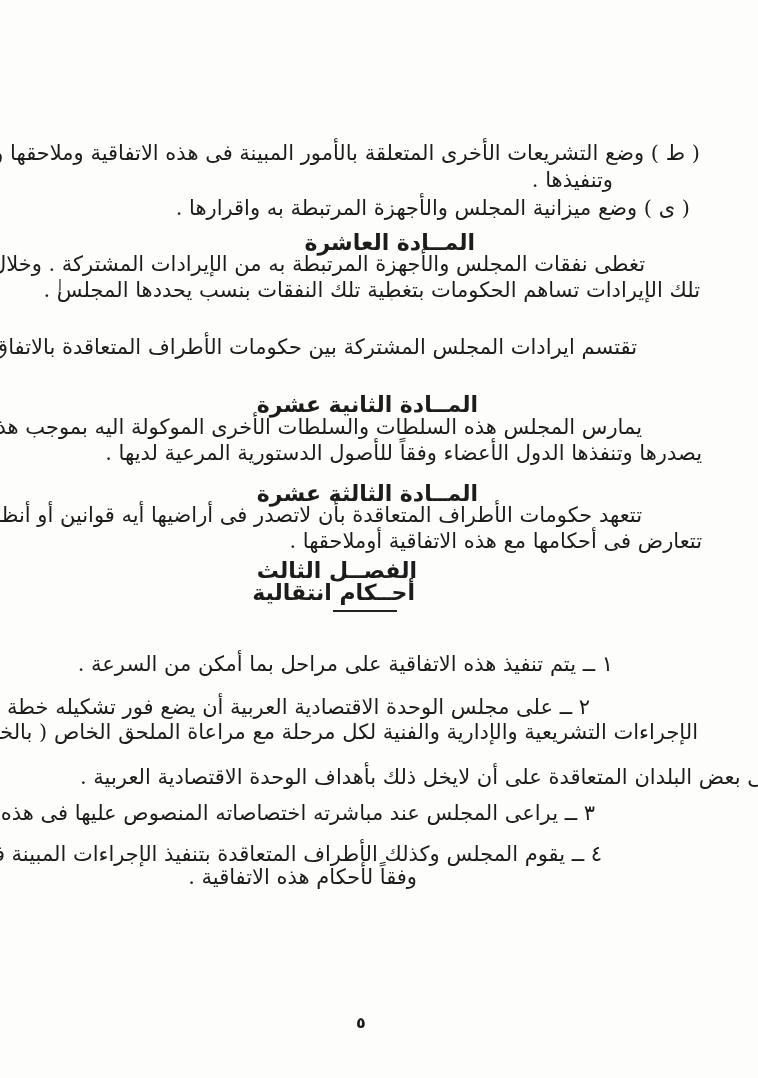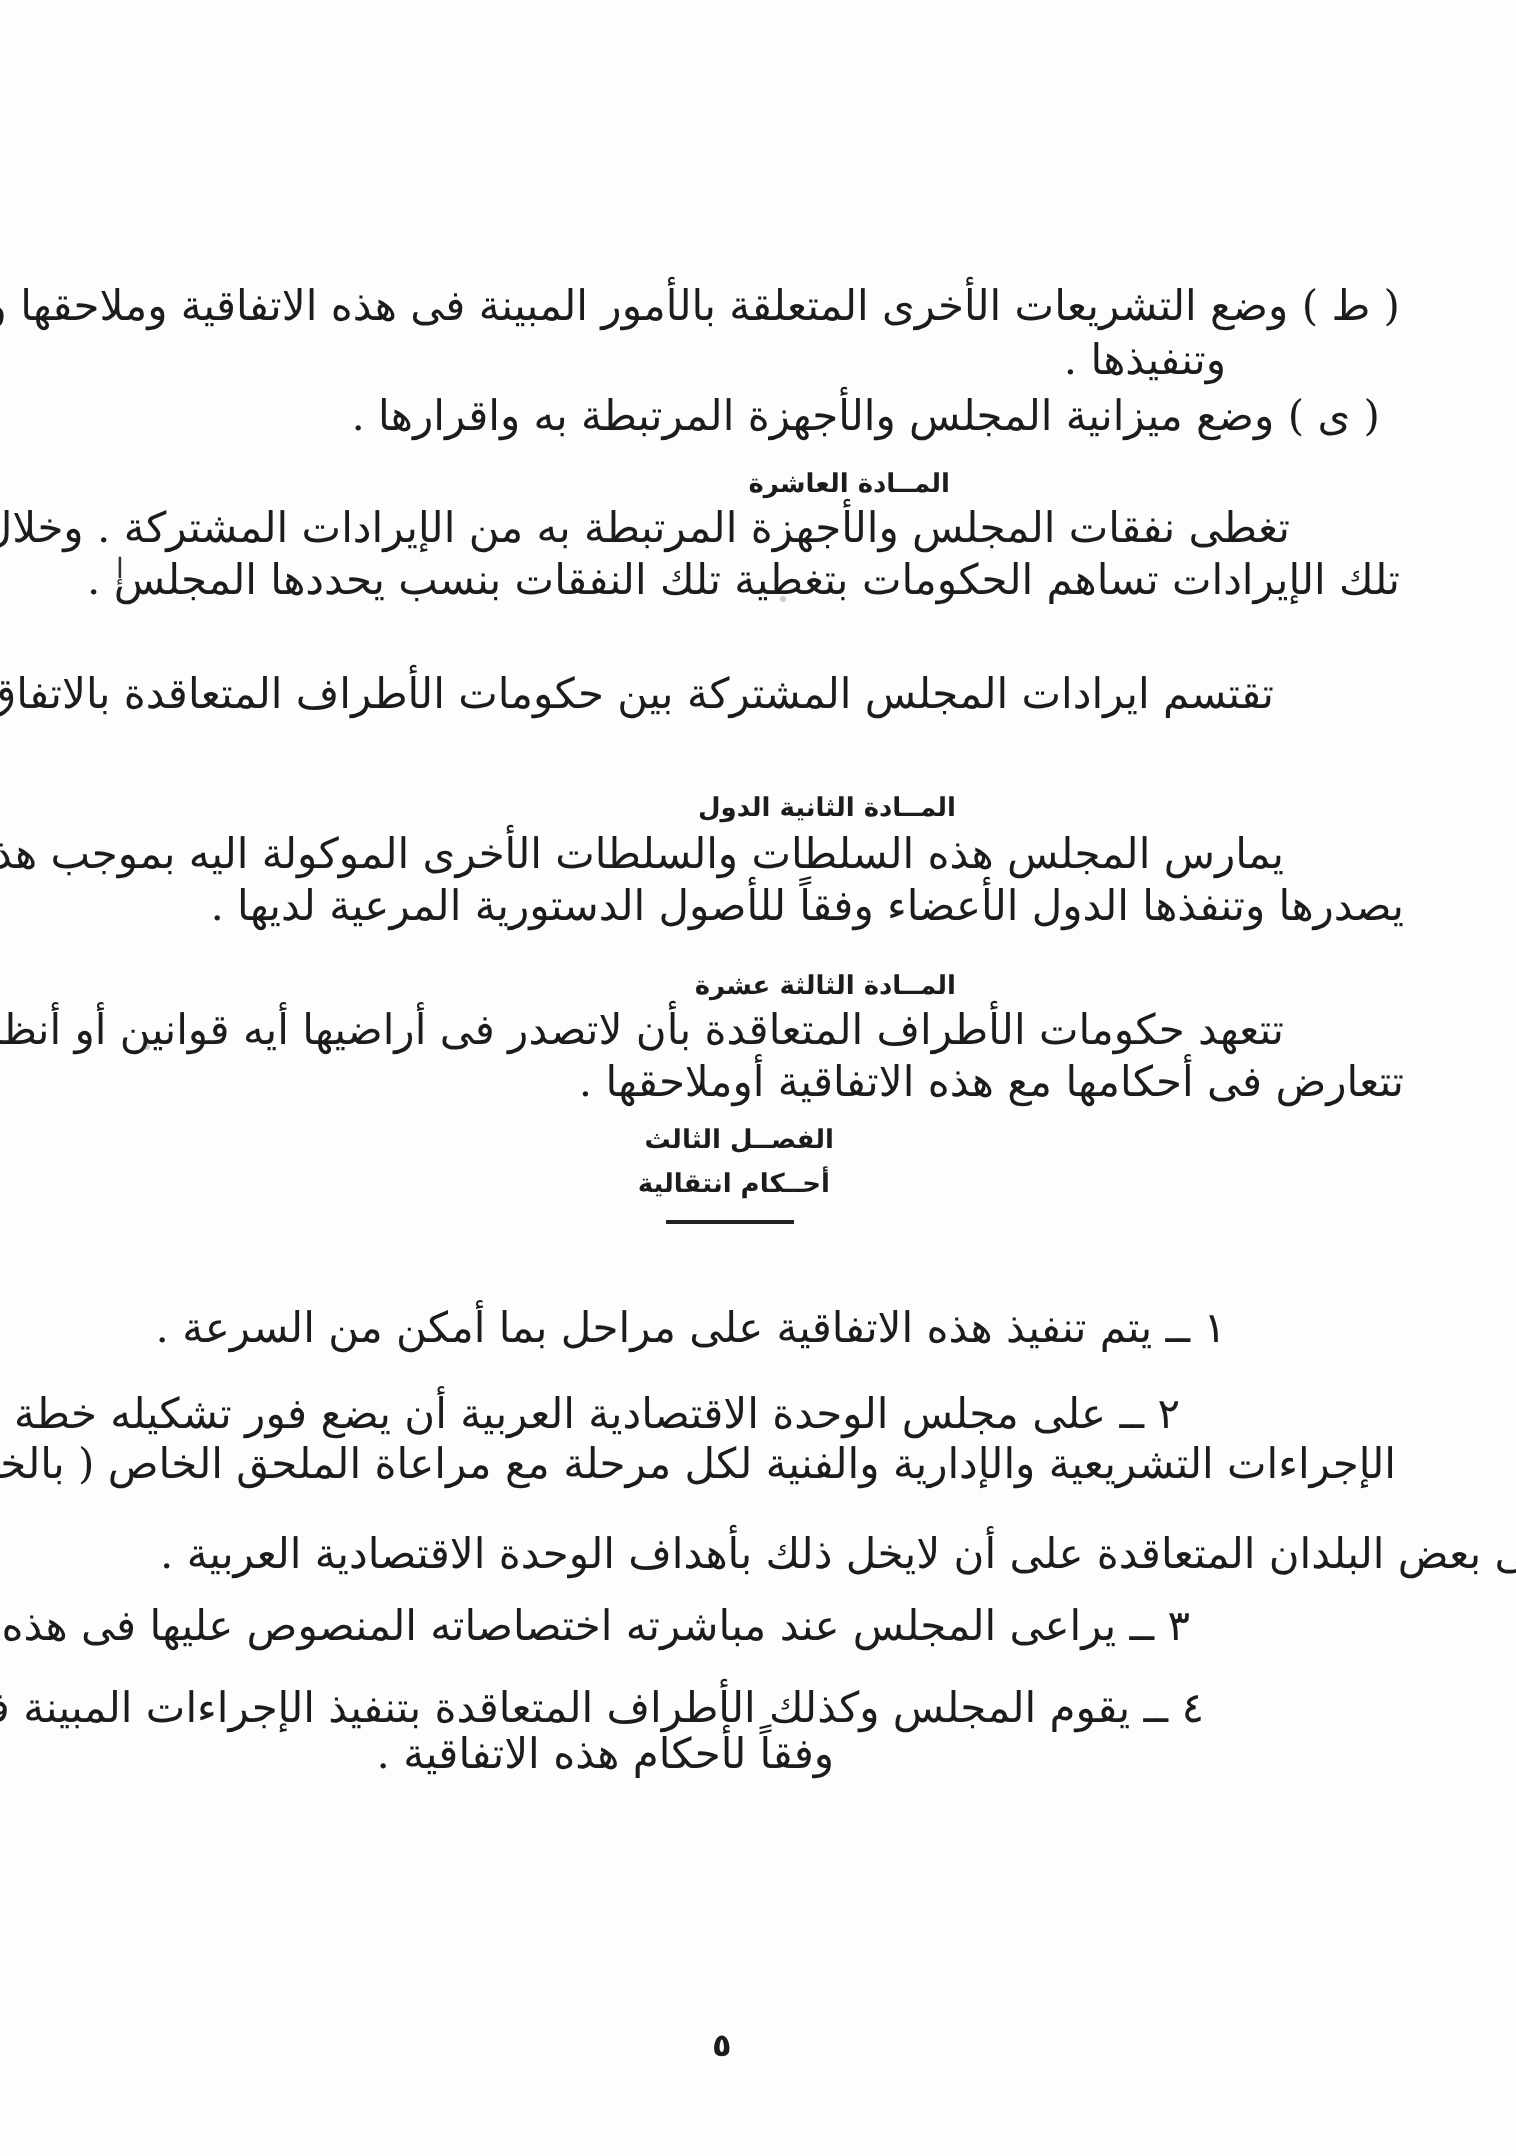--- a/index.html
+++ b/index.html
@@ -21,21 +21,21 @@
     white-space: nowrap;
     direction: rtl;
     unicode-bidi: embed;
     font-size: 21px;
     line-height: 23px;
     color: #1c1c1c;
     letter-spacing: 0.2px;
   }
   .hd {
     font-weight: bold;
-    font-size: 13px;
+    font-size: 22px;
   }
   .rule {
     position: absolute;
     height: 2px;
     background: #222;
   }
   .stray {
     position: absolute;
     font-size: 14px;
     color: #333;
@@ -65,21 +65,21 @@
 
   <div class="ln" style="top:197px; right:68px">( ى ) وضع ميزانية المجلس والأجهزة المرتبطة به واقرارها .</div>
 
   <div class="ln hd" style="top:231px; right:283px">المــادة العاشرة</div>
   <div class="ln" style="top:253px; right:113px">تغطى نفقات المجلس والأجهزة المرتبطة به من الإيرادات المشتركة . وخلال الفترة التى تسبق تحقيق</div>
   <div class="ln" style="top:279px; right:58px">تلك الإيرادات تساهم الحكومات بتغطية تلك النفقات بنسب يحددها المجلس .</div>
   <div class="stray" style="top:277px; left:58px">إ</div>
 
   <div class="ln" style="top:336px; right:121px">تقتسم ايرادات المجلس المشتركة بين حكومات الأطراف المتعاقدة بالاتفاق فيما بينها على أساس الدراسة</div>
 
-  <div class="ln hd" style="top:393px; right:280px">المــادة الثانية الدول</div>
+  <div class="ln hd" style="top:393px; right:280px">المــادة الثانية عشرة</div>
   <div class="ln" style="top:416px; right:116px">يمارس المجلس هذه السلطات والسلطات الأخرى الموكولة اليه بموجب هذه الاتفاقية وملاحقها بقرارات</div>
   <div class="ln hd" style="top:482px; right:280px">المــادة الثالثة عشرة</div>
 
   <div class="ln" style="top:442px; right:56px">يصدرها وتنفذها الدول الأعضاء وفقاً للأصول الدستورية المرعية لديها .</div>
   <div class="ln" style="top:504px; right:116px">تتعهد حكومات الأطراف المتعاقدة بأن لاتصدر فى أراضيها أيه قوانين أو أنظمة أوقرارات ادارية</div>
   <div class="ln" style="top:530px; right:56px">تتعارض فى أحكامها مع هذه الاتفاقية أوملاحقها .</div>
 
   <div class="ln hd" style="top:559px; right:341px">الفصــل الثالث</div>
   <div class="ln hd" style="top:581px; right:343px">أحــكام انتقالية</div>
   <div class="rule" style="top:610px; left:333px; width:64px"></div>

